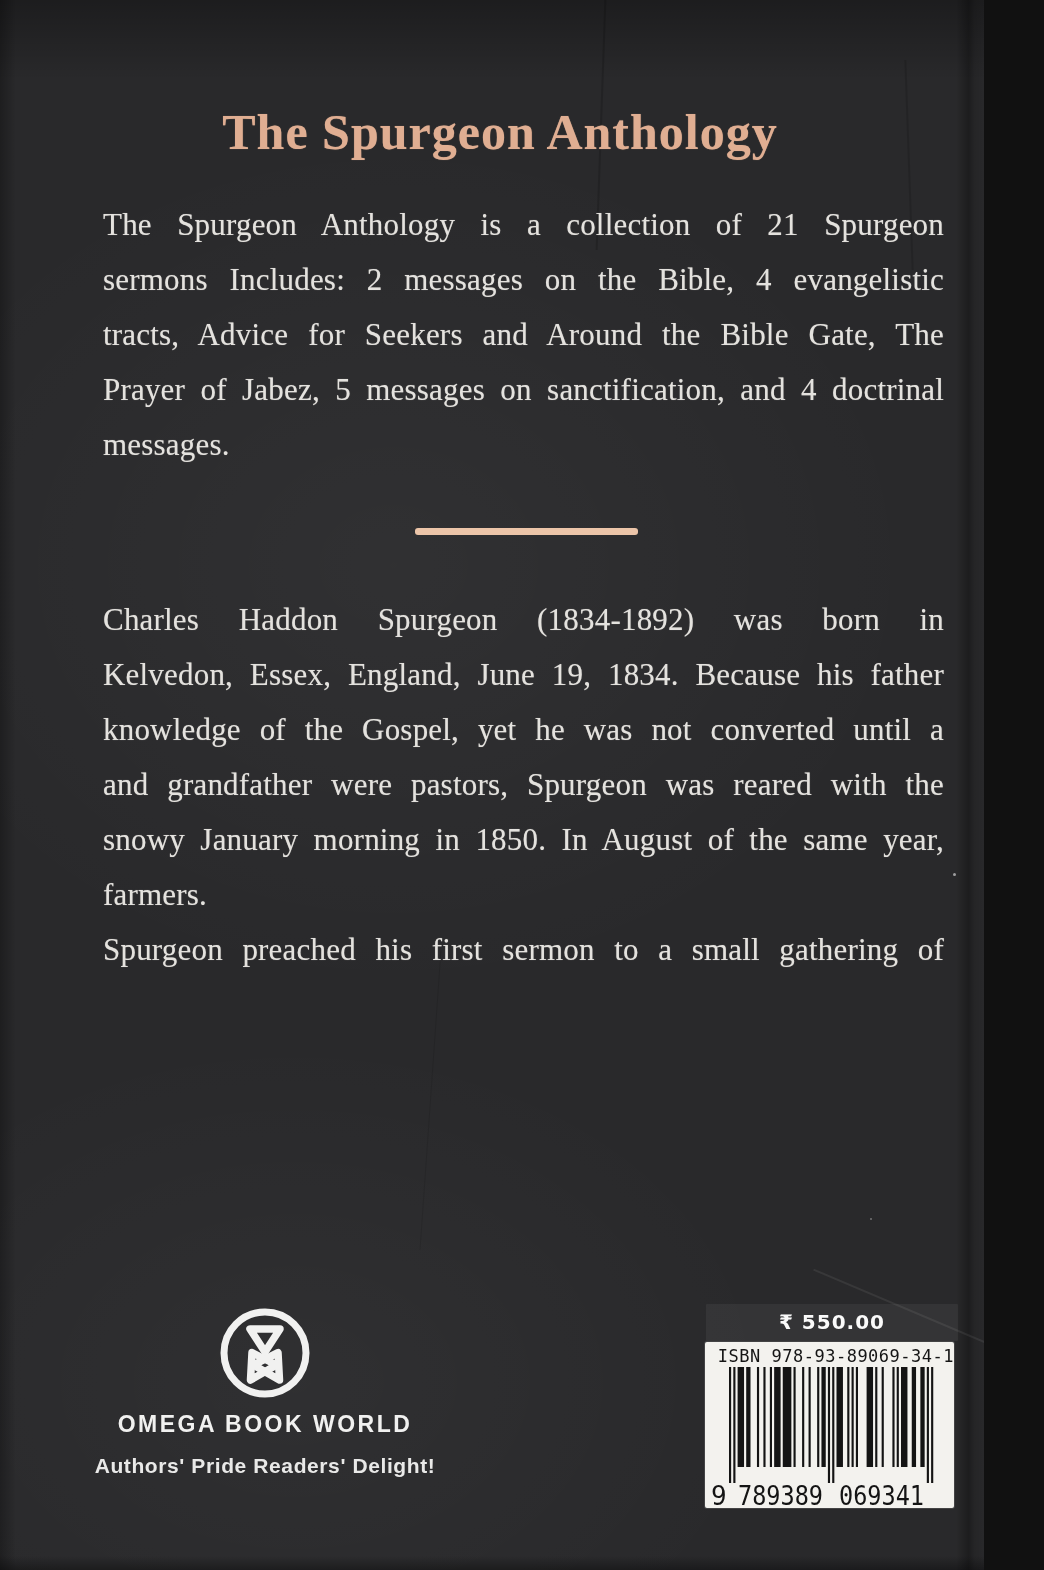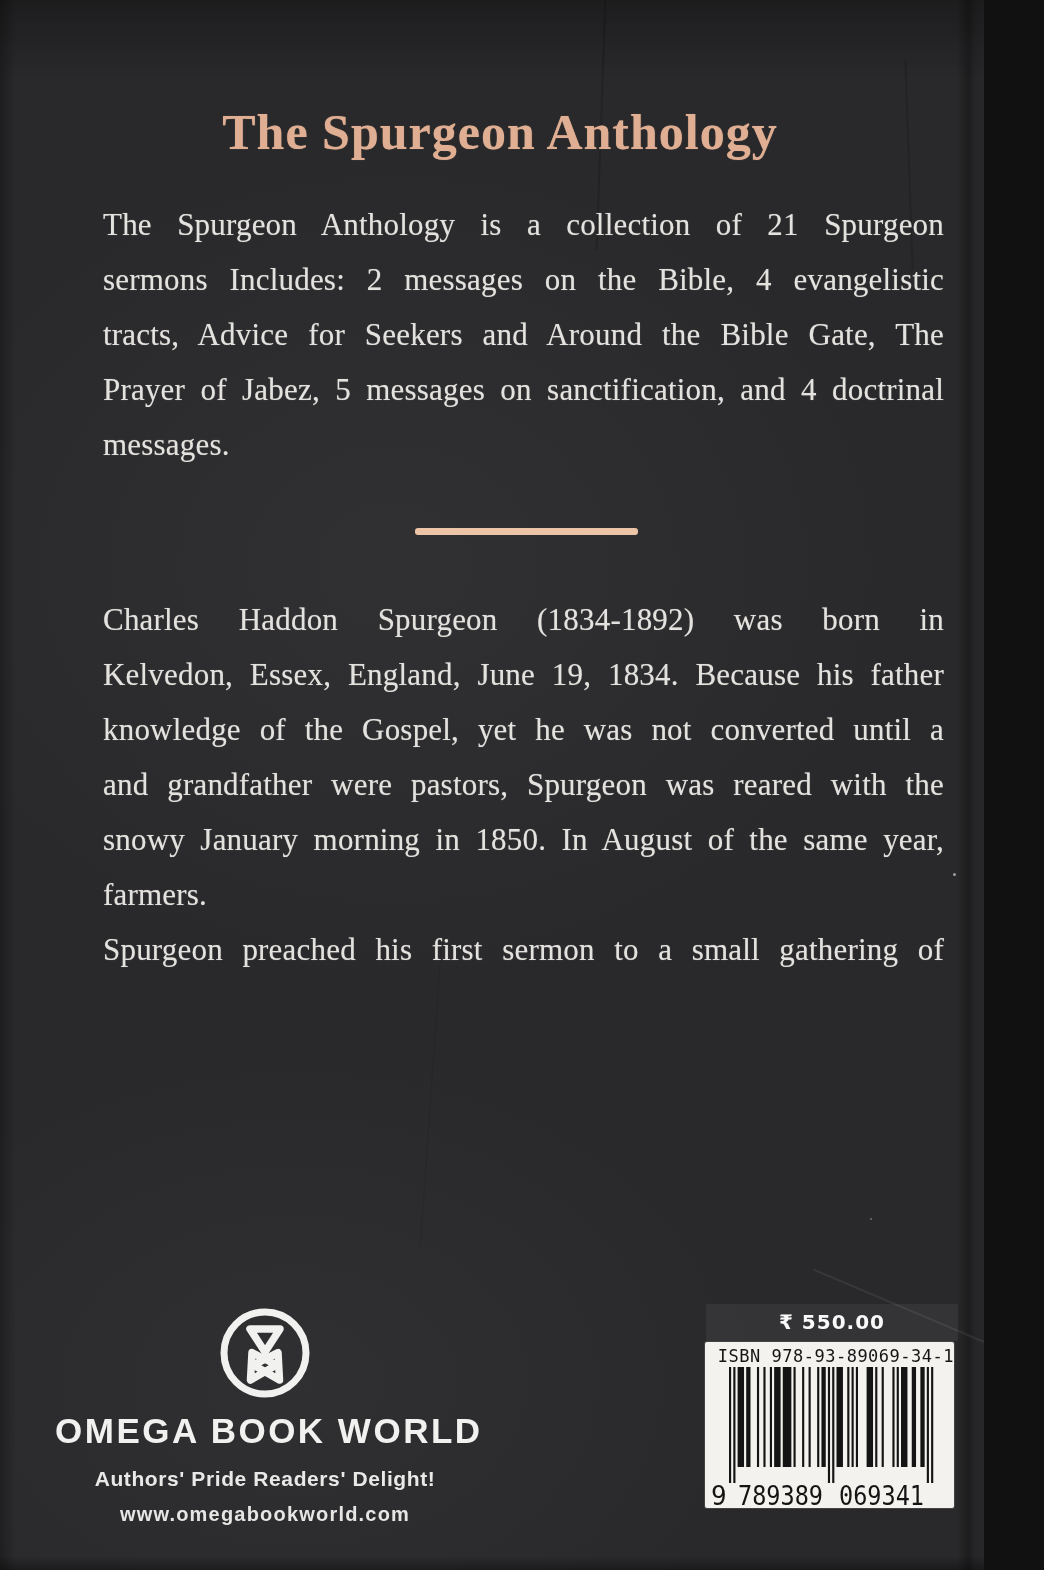--- a/index.html
+++ b/index.html
@@ -45,21 +45,21 @@
            text-align:justify; text-align-last:justify; }
   .jline.last { text-align:left; text-align-last:left; white-space:normal; }
 
   .divider { position:absolute; left:415px; top:528px; width:223px; height:7px;
              background:#ecc5a9; border-radius:3px; }
 
   
   .pub { position:absolute; left:55px; top:1305px; width:420px; text-align:center;
          color:#f1f1f0; font-family:"Liberation Sans","DejaVu Sans",sans-serif; }
   .pub-logo { display:block; margin:0 auto 10px auto; }
-  .pub-name { font-size:35px; font-weight:bold; letter-spacing:2.5px; white-space:nowrap; }
+  .pub-name { font-size:23px; font-weight:bold; letter-spacing:2.5px; white-space:nowrap; }
   .pub-tag  { margin-top:16px; font-size:21px; font-weight:600; letter-spacing:0.6px; color:#e9e9e8; }
   .pub-web  { margin-top:12px; font-size:20px; font-weight:bold; letter-spacing:1.2px; color:#e6e6e5; }
 
   
   .pricebar { position:absolute; left:706px; top:1304px; width:252px; height:37px;
               background:rgba(255,255,255,0.055); border-radius:1px;
               color:#fafafa; font-family:"DejaVu Sans","Liberation Sans",sans-serif;
               font-size:20px; font-weight:bold; letter-spacing:1px;
               text-align:center; line-height:37px; }
   .bcbox { position:absolute; left:705px; top:1342px; width:249px; height:166px;
@@ -114,21 +114,20 @@
     <svg class="pub-logo" width="96" height="96" viewBox="0 0 96 96">
       <circle cx="48" cy="48" r="41" fill="none" stroke="#f1f1f0" stroke-width="7"></circle>
       <g fill="none" stroke="#f1f1f0" stroke-width="7.5" stroke-linejoin="round">
         <path d="M 33 24 L 63 24 L 48 47 Z"></path>
         <path d="M 26 69 L 41 46 L 56 69 Z" transform="rotate(-30 41 58)"></path>
         <path d="M 55 46 L 70 69 L 40 69 Z" transform="rotate(30 55 58)"></path>
       </g>
     </svg>
     <div class="pub-name">OMEGA BOOK WORLD</div>
     <div class="pub-tag">Authors' Pride Readers' Delight!</div>
-    <div class="pub-web">www.omegabookworld.com</div>
   </div>
 
   <div class="pricebar">₹ 550.00</div>
 
   <div class="bcbox">
     <div class="isbn">ISBN 978-93-89069-34-1</div>
     <svg id="barcode-svg" class="bcsvg" width="249" height="141" viewBox="0 0 249 141">
       <text x="6" y="138">9</text>
       <text x="33" y="138" textLength="85" lengthAdjust="spacingAndGlyphs">789389</text>
       <text x="134" y="138" textLength="85" lengthAdjust="spacingAndGlyphs">069341</text>

